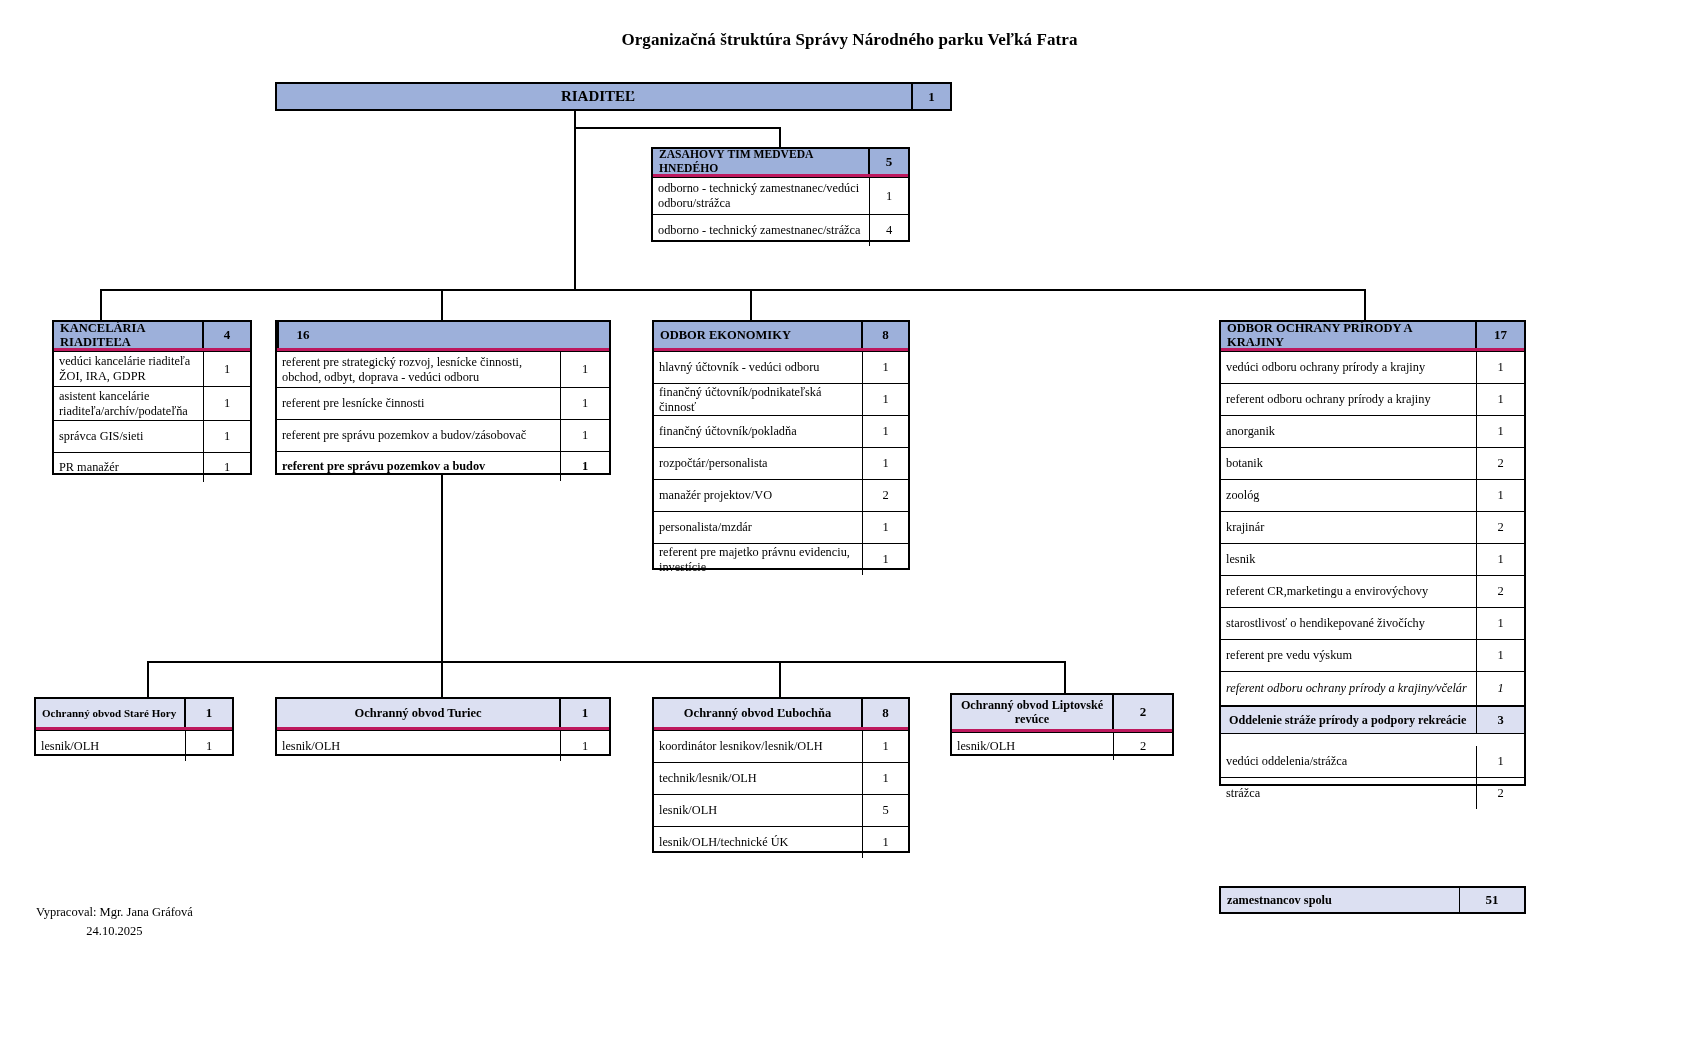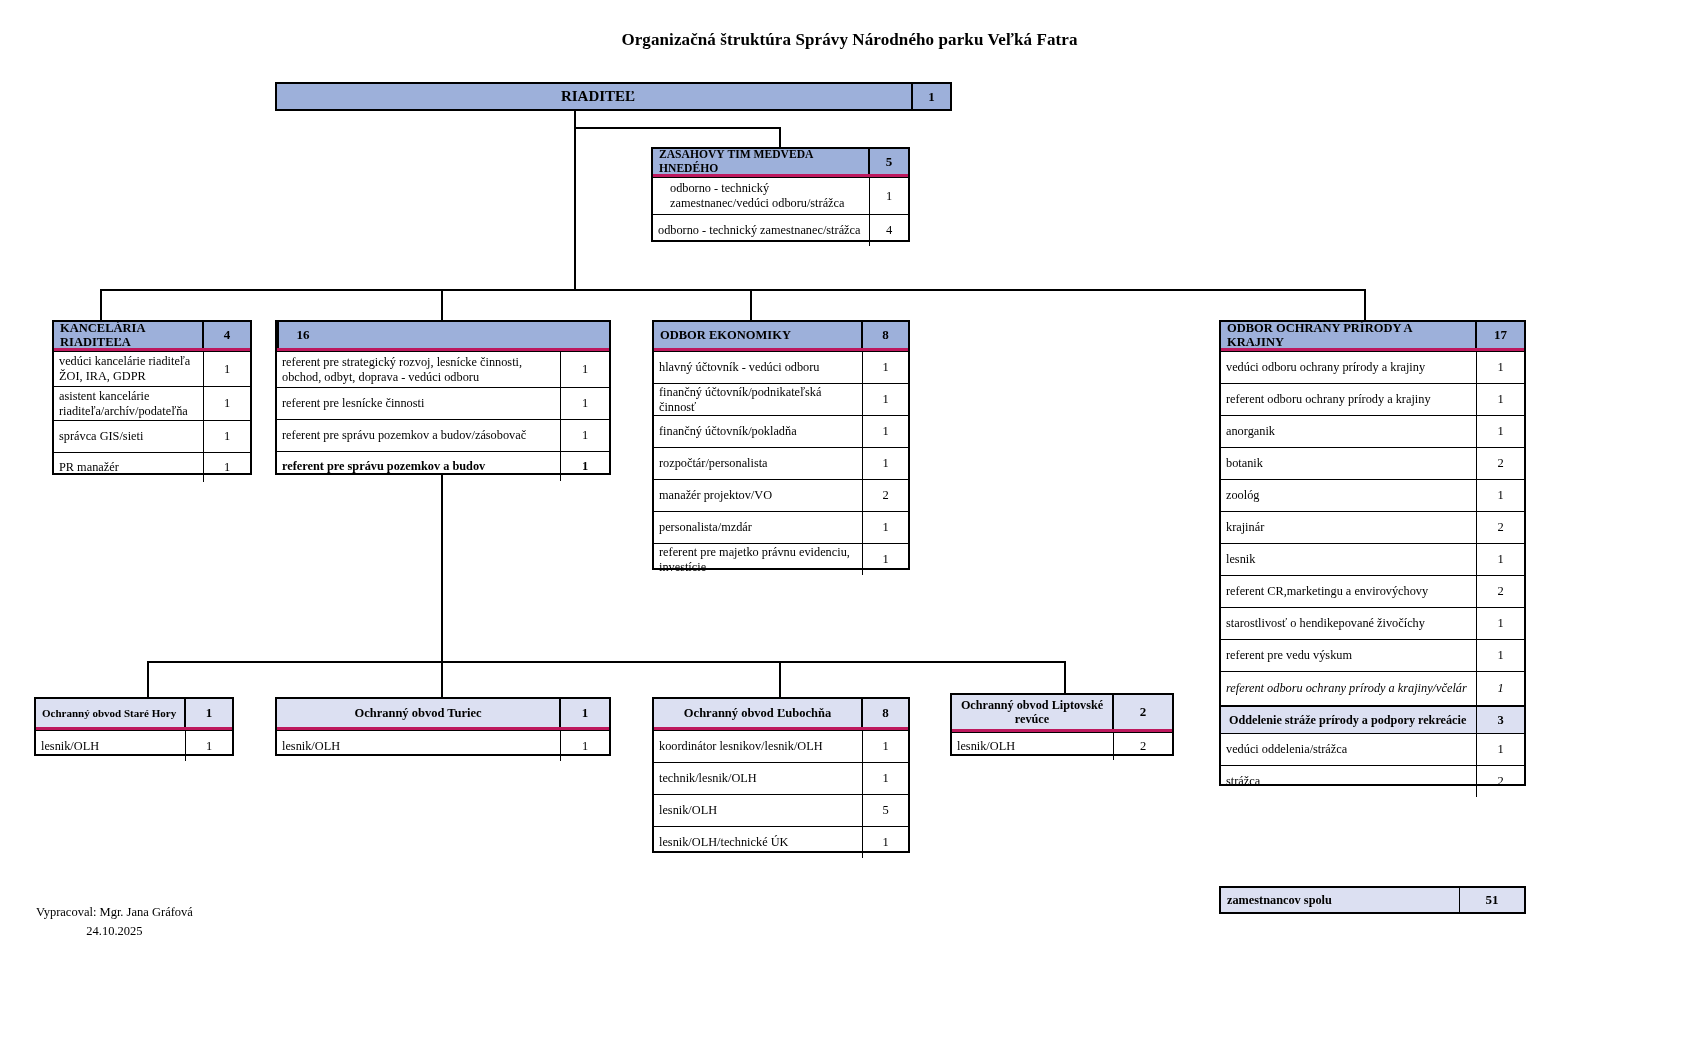--- a/index.html
+++ b/index.html
@@ -80,21 +80,21 @@
   #riaditel{left:275px;top:82px;width:677px;height:29px;}
   #riaditel .hdr{height:100%;border-bottom:none;}
   #riaditel .hdr .hname{justify-content:center;font-size:15px;margin-left:8px;}
   #riaditel .hdr .hnum{width:37px;}
 
   #zasahovy{left:651px;top:147px;width:259px;height:95px;}
   #zasahovy .hdr{height:25px;}
   #zasahovy .hdr .hname{font-size:11.6px;}
   #zasahovy .hdr .hnum{width:38px;}
   #zasahovy .row .rnum{width:38px;}
-  #zasahovy .r0{height:36px;padding-left:12px;}
+  #zasahovy .r0{height:36px;}
   #zasahovy .r1{height:31px;}
 
   #kancelaria{left:52px;top:320px;width:200px;height:155px;}
   #kancelaria .hdr{height:26px;}
   #kancelaria .hdr .hnum{width:46px;}
   #kancelaria .row .rnum{width:46px;}
   #kancelaria .r0{height:34px;}
   #kancelaria .r1{height:33px;}
   #kancelaria .r2{height:31px;}
   #kancelaria .r3{height:29px;}
@@ -359,21 +359,21 @@
       <div class="rnum">1</div>
     </div>
     <div class="row rtall">
       <div class="rname">referent odboru ochrany prírody a krajiny/včelár</div>
       <div class="rnum">1</div>
     </div>
     <div class="subhdr">
       <div class="hname">Oddelenie stráže prírody a podpory rekreácie</div>
       <div class="hnum">3</div>
     </div>
-    <div class="row r" style="border-top:none;">
+    <div class="row r" style="border-top:none;margin-top:12px;">
       <div class="rname">vedúci oddelenia/strážca</div>
       <div class="rnum">1</div>
     </div>
     <div class="row r">
       <div class="rname">strážca</div>
       <div class="rnum">2</div>
     </div>
   </div>
 
   <div class="unit" id="oo-starehory">

